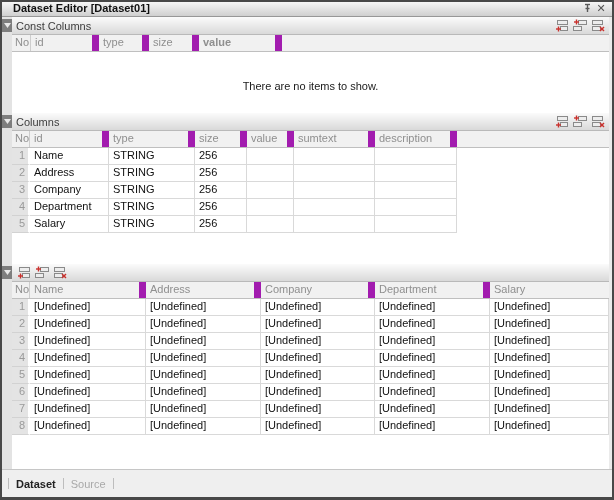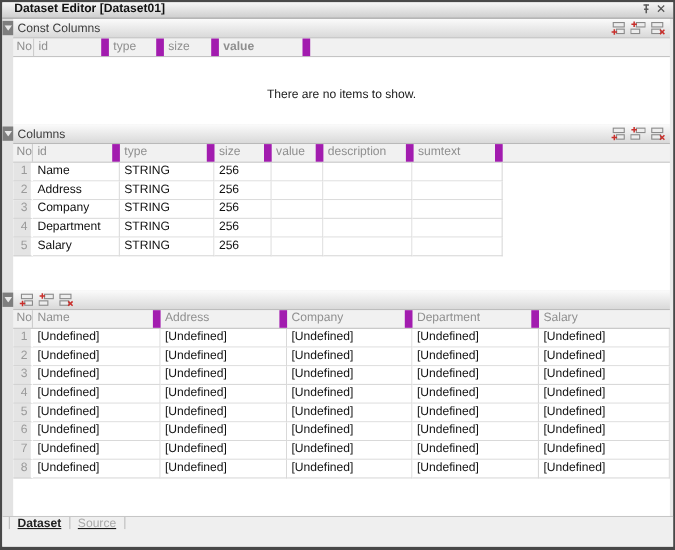--- a/index.html
+++ b/index.html
@@ -87,21 +87,21 @@
   .r-c3{width:114px;flex:0 0 114px;}
   
   .sec-const .sec-body{height:61px;flex:0 0 61px;}
   .sec-columns .sec-body{height:116px;flex:0 0 116px;}
   .sec-rows{flex:1;}
   .sec-rows .sec-body{flex:1;}
   
   .footer{
     height:28px;flex:0 0 28px;
     background:#efefef;border-top:1px solid #c6c6c6;
-    display:flex;align-items:flex-start;padding:0 6px;text-decoration:underline;
+    display:flex;align-items:center;padding:12px 6px;
   }
   .ftab{padding:0 7px;white-space:nowrap;cursor:default;}
   .ftab.active{font-weight:bold;color:#222;}
   .ftab.inactive{color:#a9a9a9;}
   .fsep{width:1px;height:11px;background:#bdbdbd;}
 </style>
 </head>
 <body>
 
 <div class="panel">
@@ -229,22 +229,22 @@
               </svg>
           </span>
         </span>
       </div>
       <div class="thead">
         <span class="th num k-no">No</span>
         <span class="th k-id">id</span>
         <span class="th k-type">type</span>
         <span class="th k-size">size</span>
         <span class="th k-prop">value</span>
+        <span class="th k-sum">sumtext</span>
         <span class="th k-desc">description</span>
-        <span class="th k-sum">sumtext</span>
         <span class="th filler"></span>
       </div>
       <div class="sec-body">
         <div class="grow">
           <span class="cell num k-no">1</span>
           <span class="cell k-id">Name</span>
           <span class="cell k-type">STRING</span>
           <span class="cell k-size">256</span>
           <span class="cell k-prop"></span>
           <span class="cell k-sum"></span>

